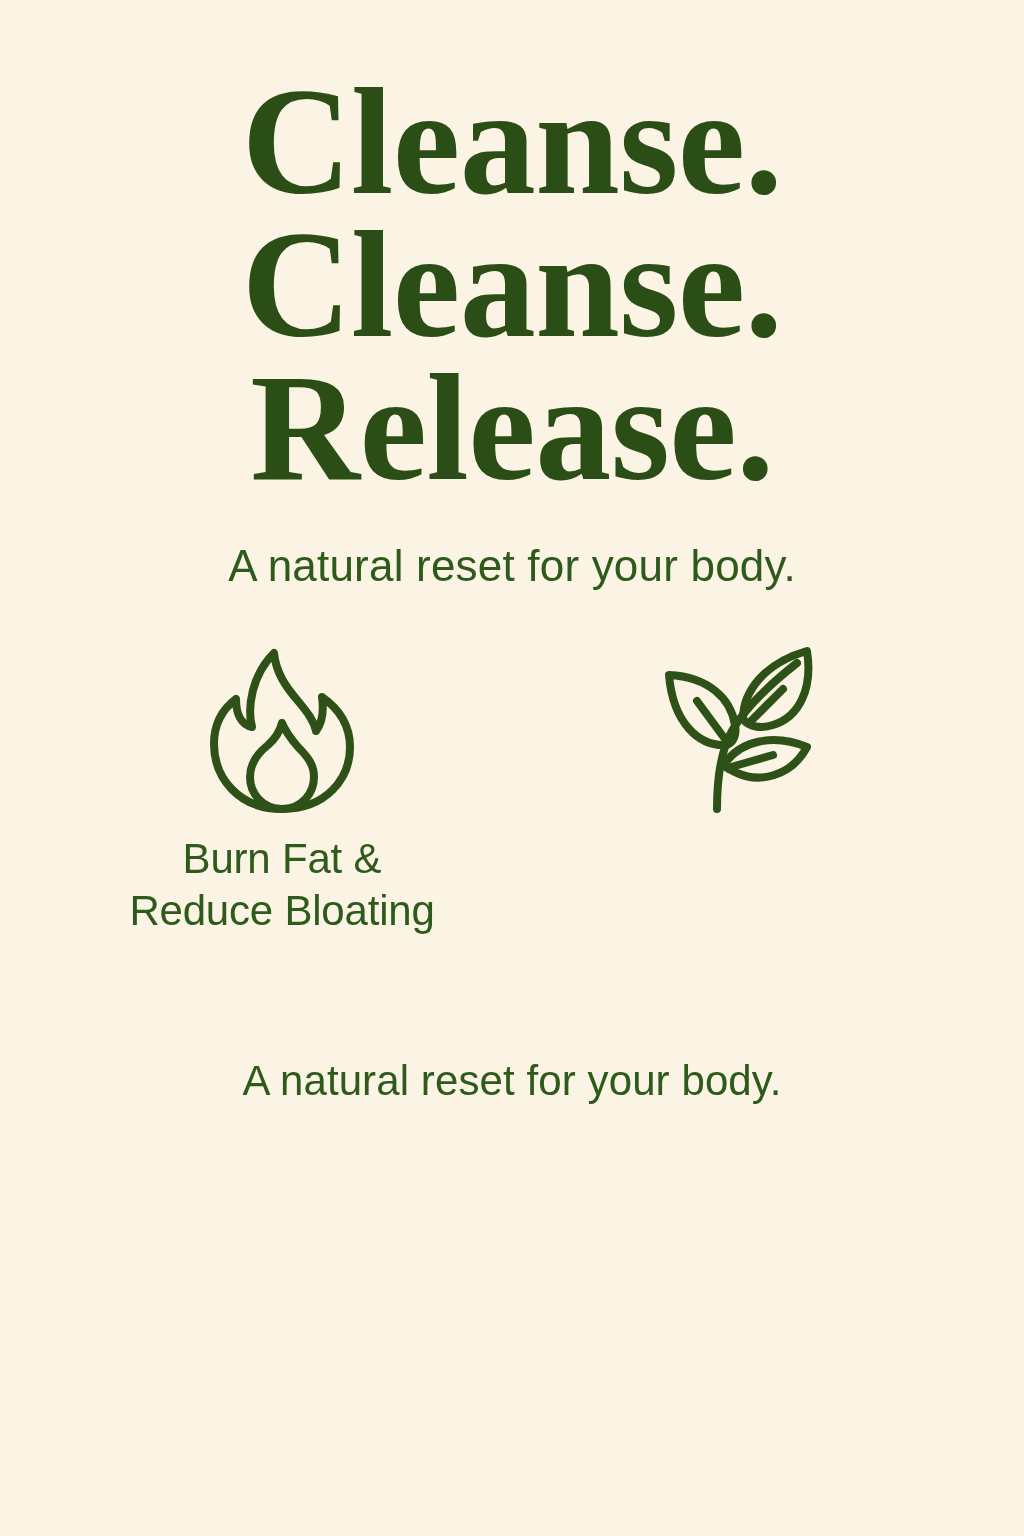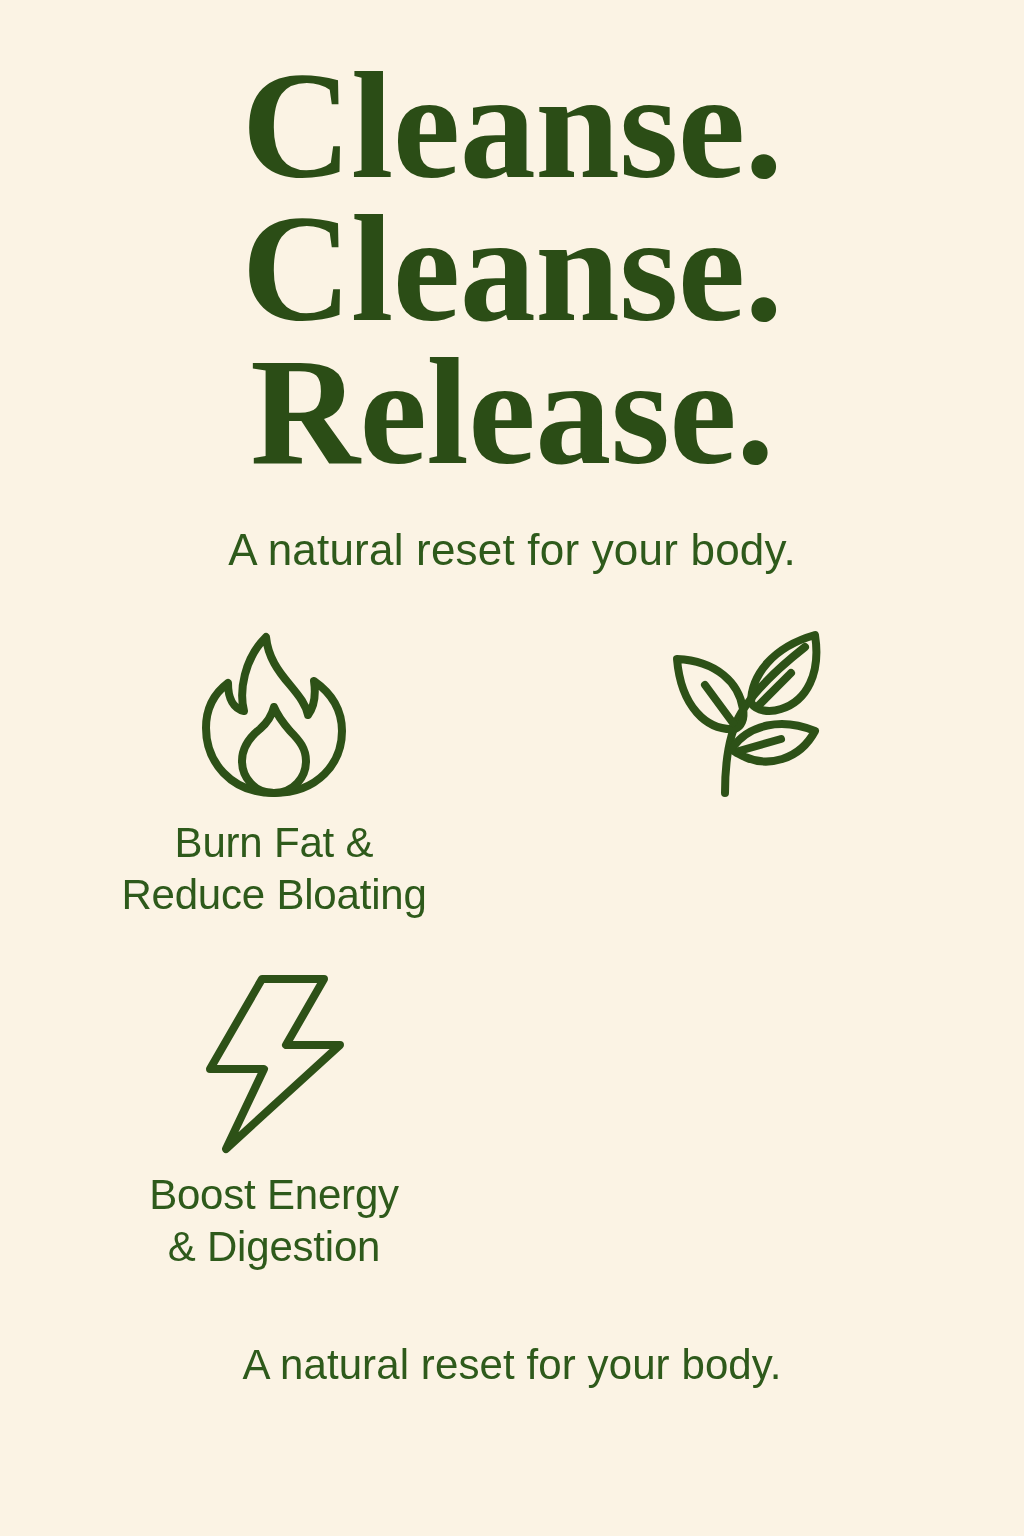--- a/index.html
+++ b/index.html
@@ -18,21 +18,21 @@
     position:relative;
   }
 
   .page {
     width:1024px;
     height:1536px;
     background:#FBF3E4;
     display:flex;
     flex-direction:column;
     align-items:flex-start;
-    padding:0;
+    padding:16px;
   }
 
   
   .hero {
     width:100%;
     padding:58px 40px 0 40px;
     text-align:center;
   }
 
   .hero-line {
@@ -169,29 +169,20 @@
           <path d="M80 108 C52 110 26 86 22 38 C62 40 84 62 88 88 C90 98 86 106 80 108 Z"></path>
           <path d="M78 102 L50 64"></path>
 
           <path d="M78 126 C94 104 126 96 160 110 C144 140 112 146 90 136 C82 132 76 130 78 126 Z"></path>
           <path d="M84 130 L126 118"></path>
         </svg>
       </div>
     </div>
 
 
-    <div class="benefit">
-      <div class="benefit-icon">
-        <svg width="148" height="178" viewBox="0 0 148 178" fill="none" stroke="#2D5117" stroke-width="8" stroke-linecap="round" stroke-linejoin="round">
-          <path d="M62 6 L124 6 L86 72 L140 72 L26 176 L64 96 L10 96 Z"></path>
-        </svg>
-      </div>
-      <div class="benefit-label">Boost Energy
-&amp; Digestion</div>
-    </div>
 
   </div>
 
   <div class="footer">
     <div class="footer-sub">A natural reset for your body.</div>
   </div>
 
 </div>
 
 </body></html>

